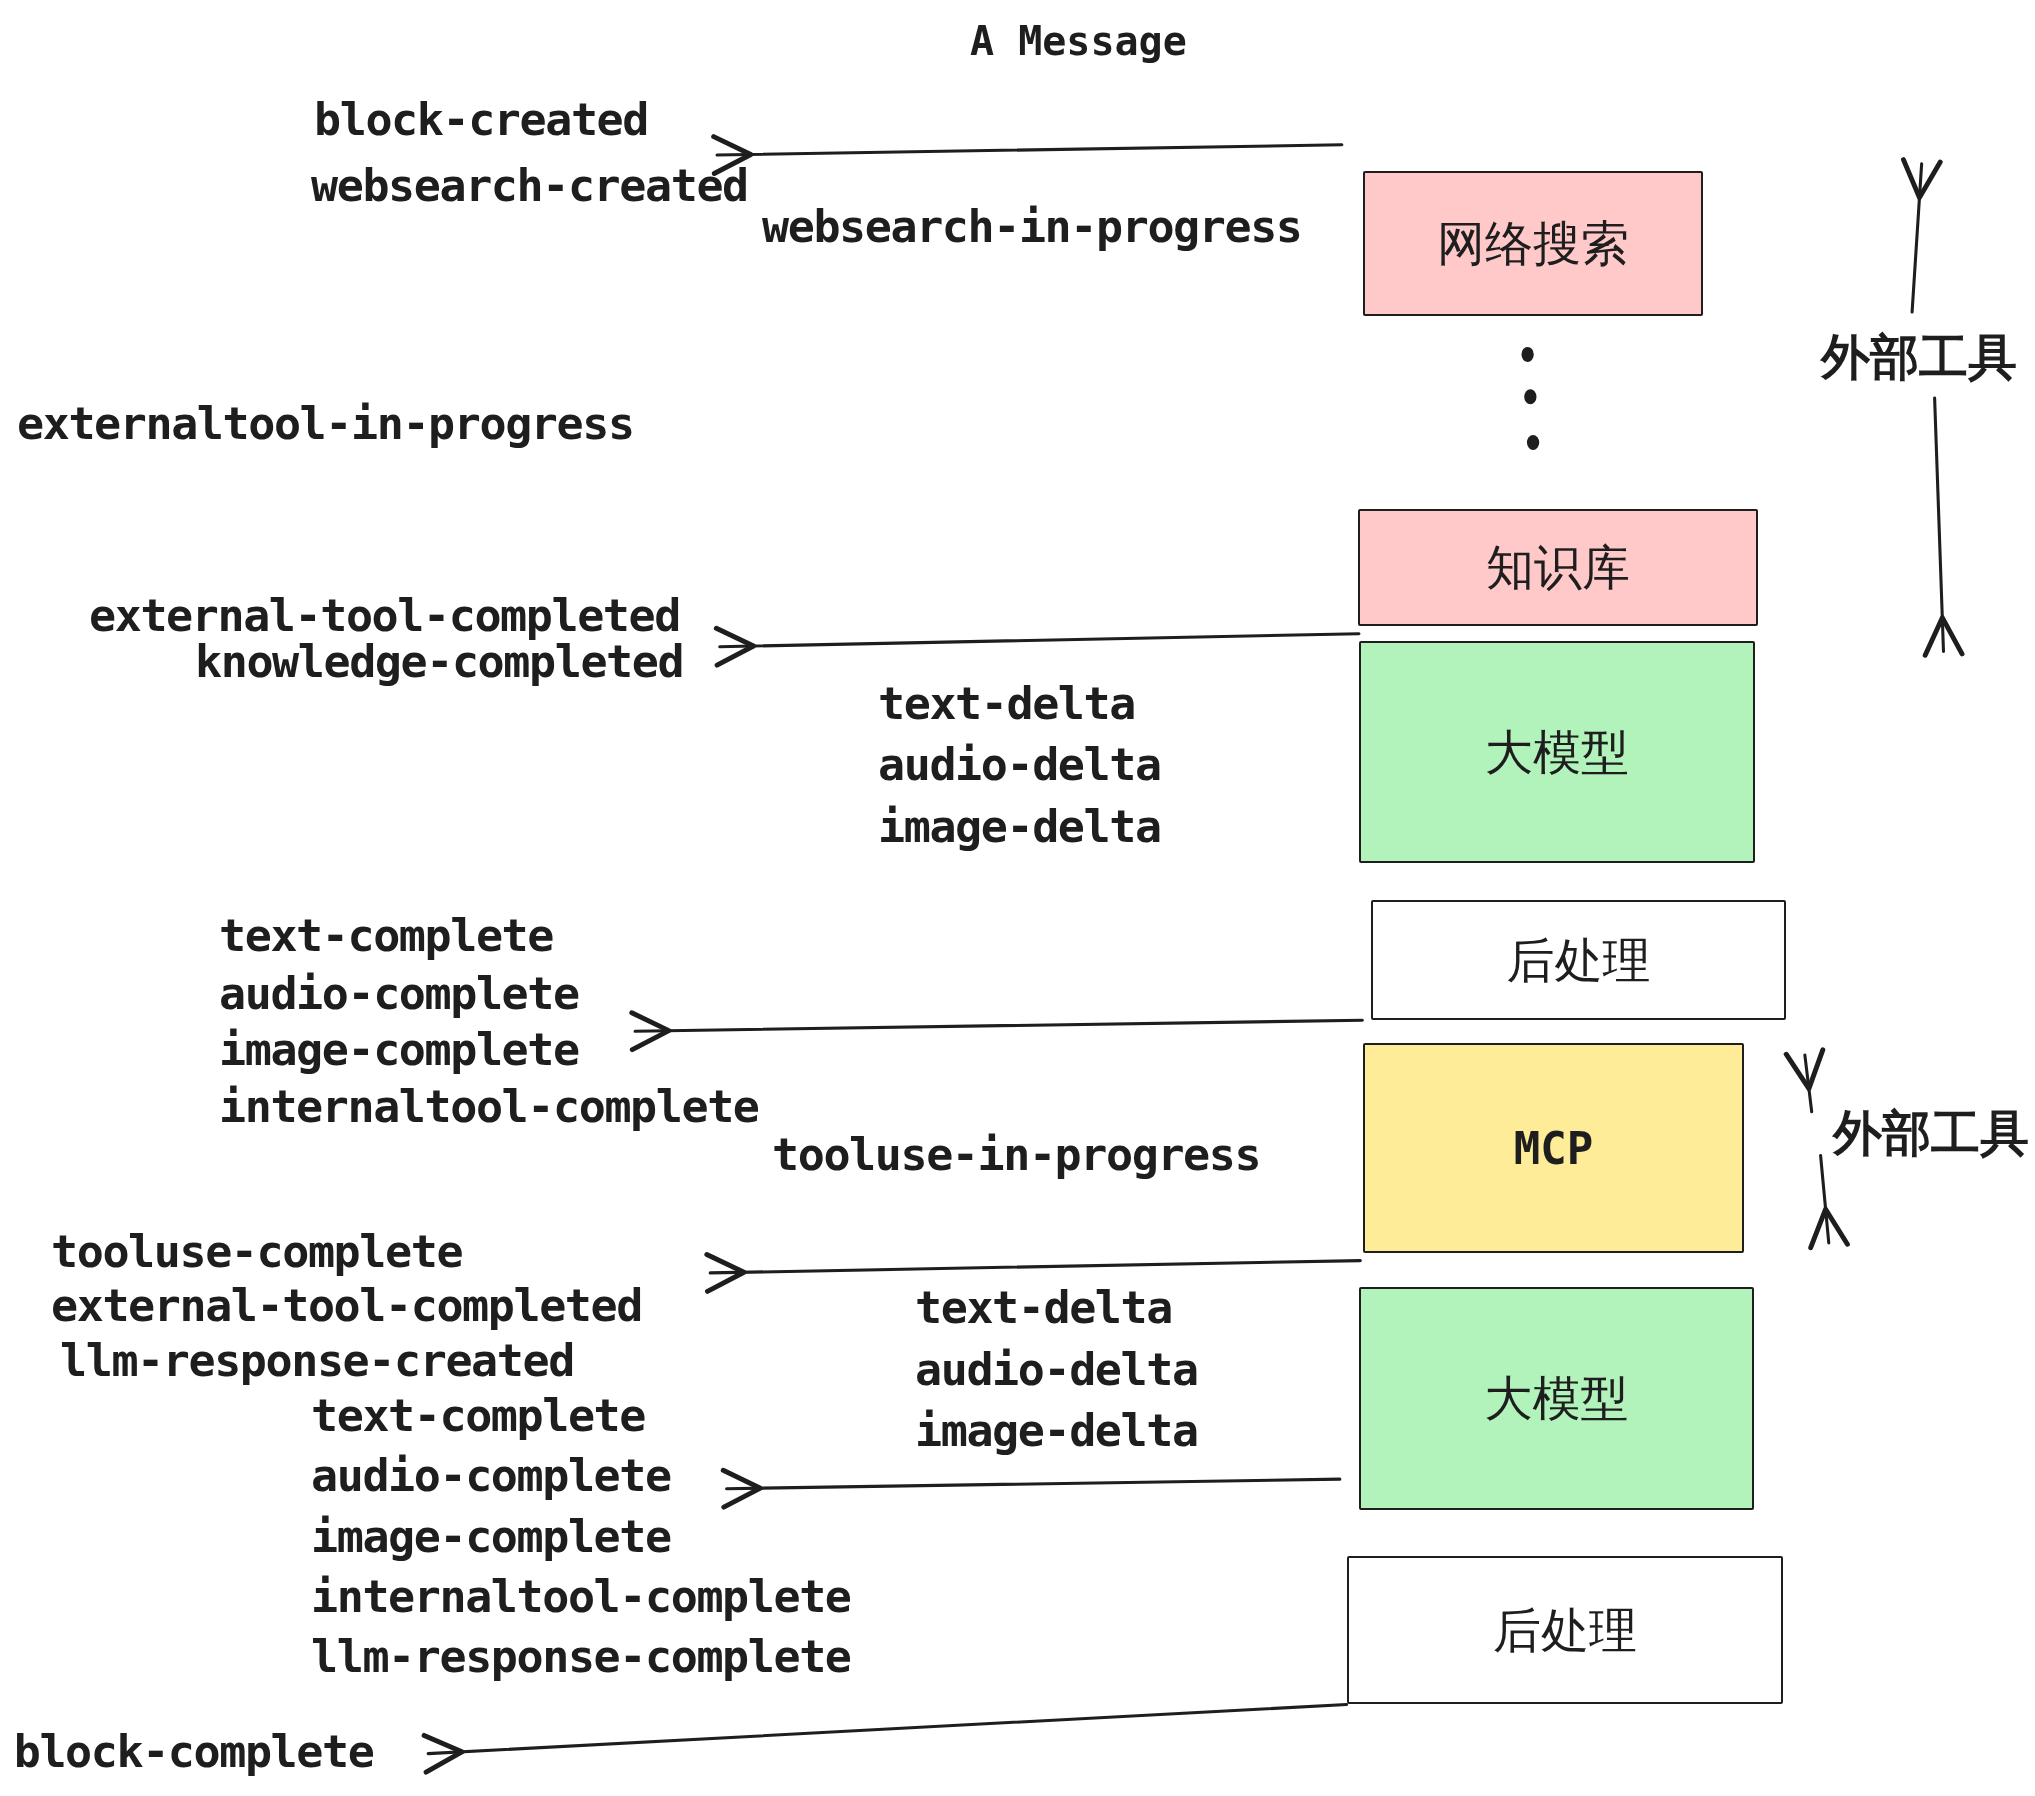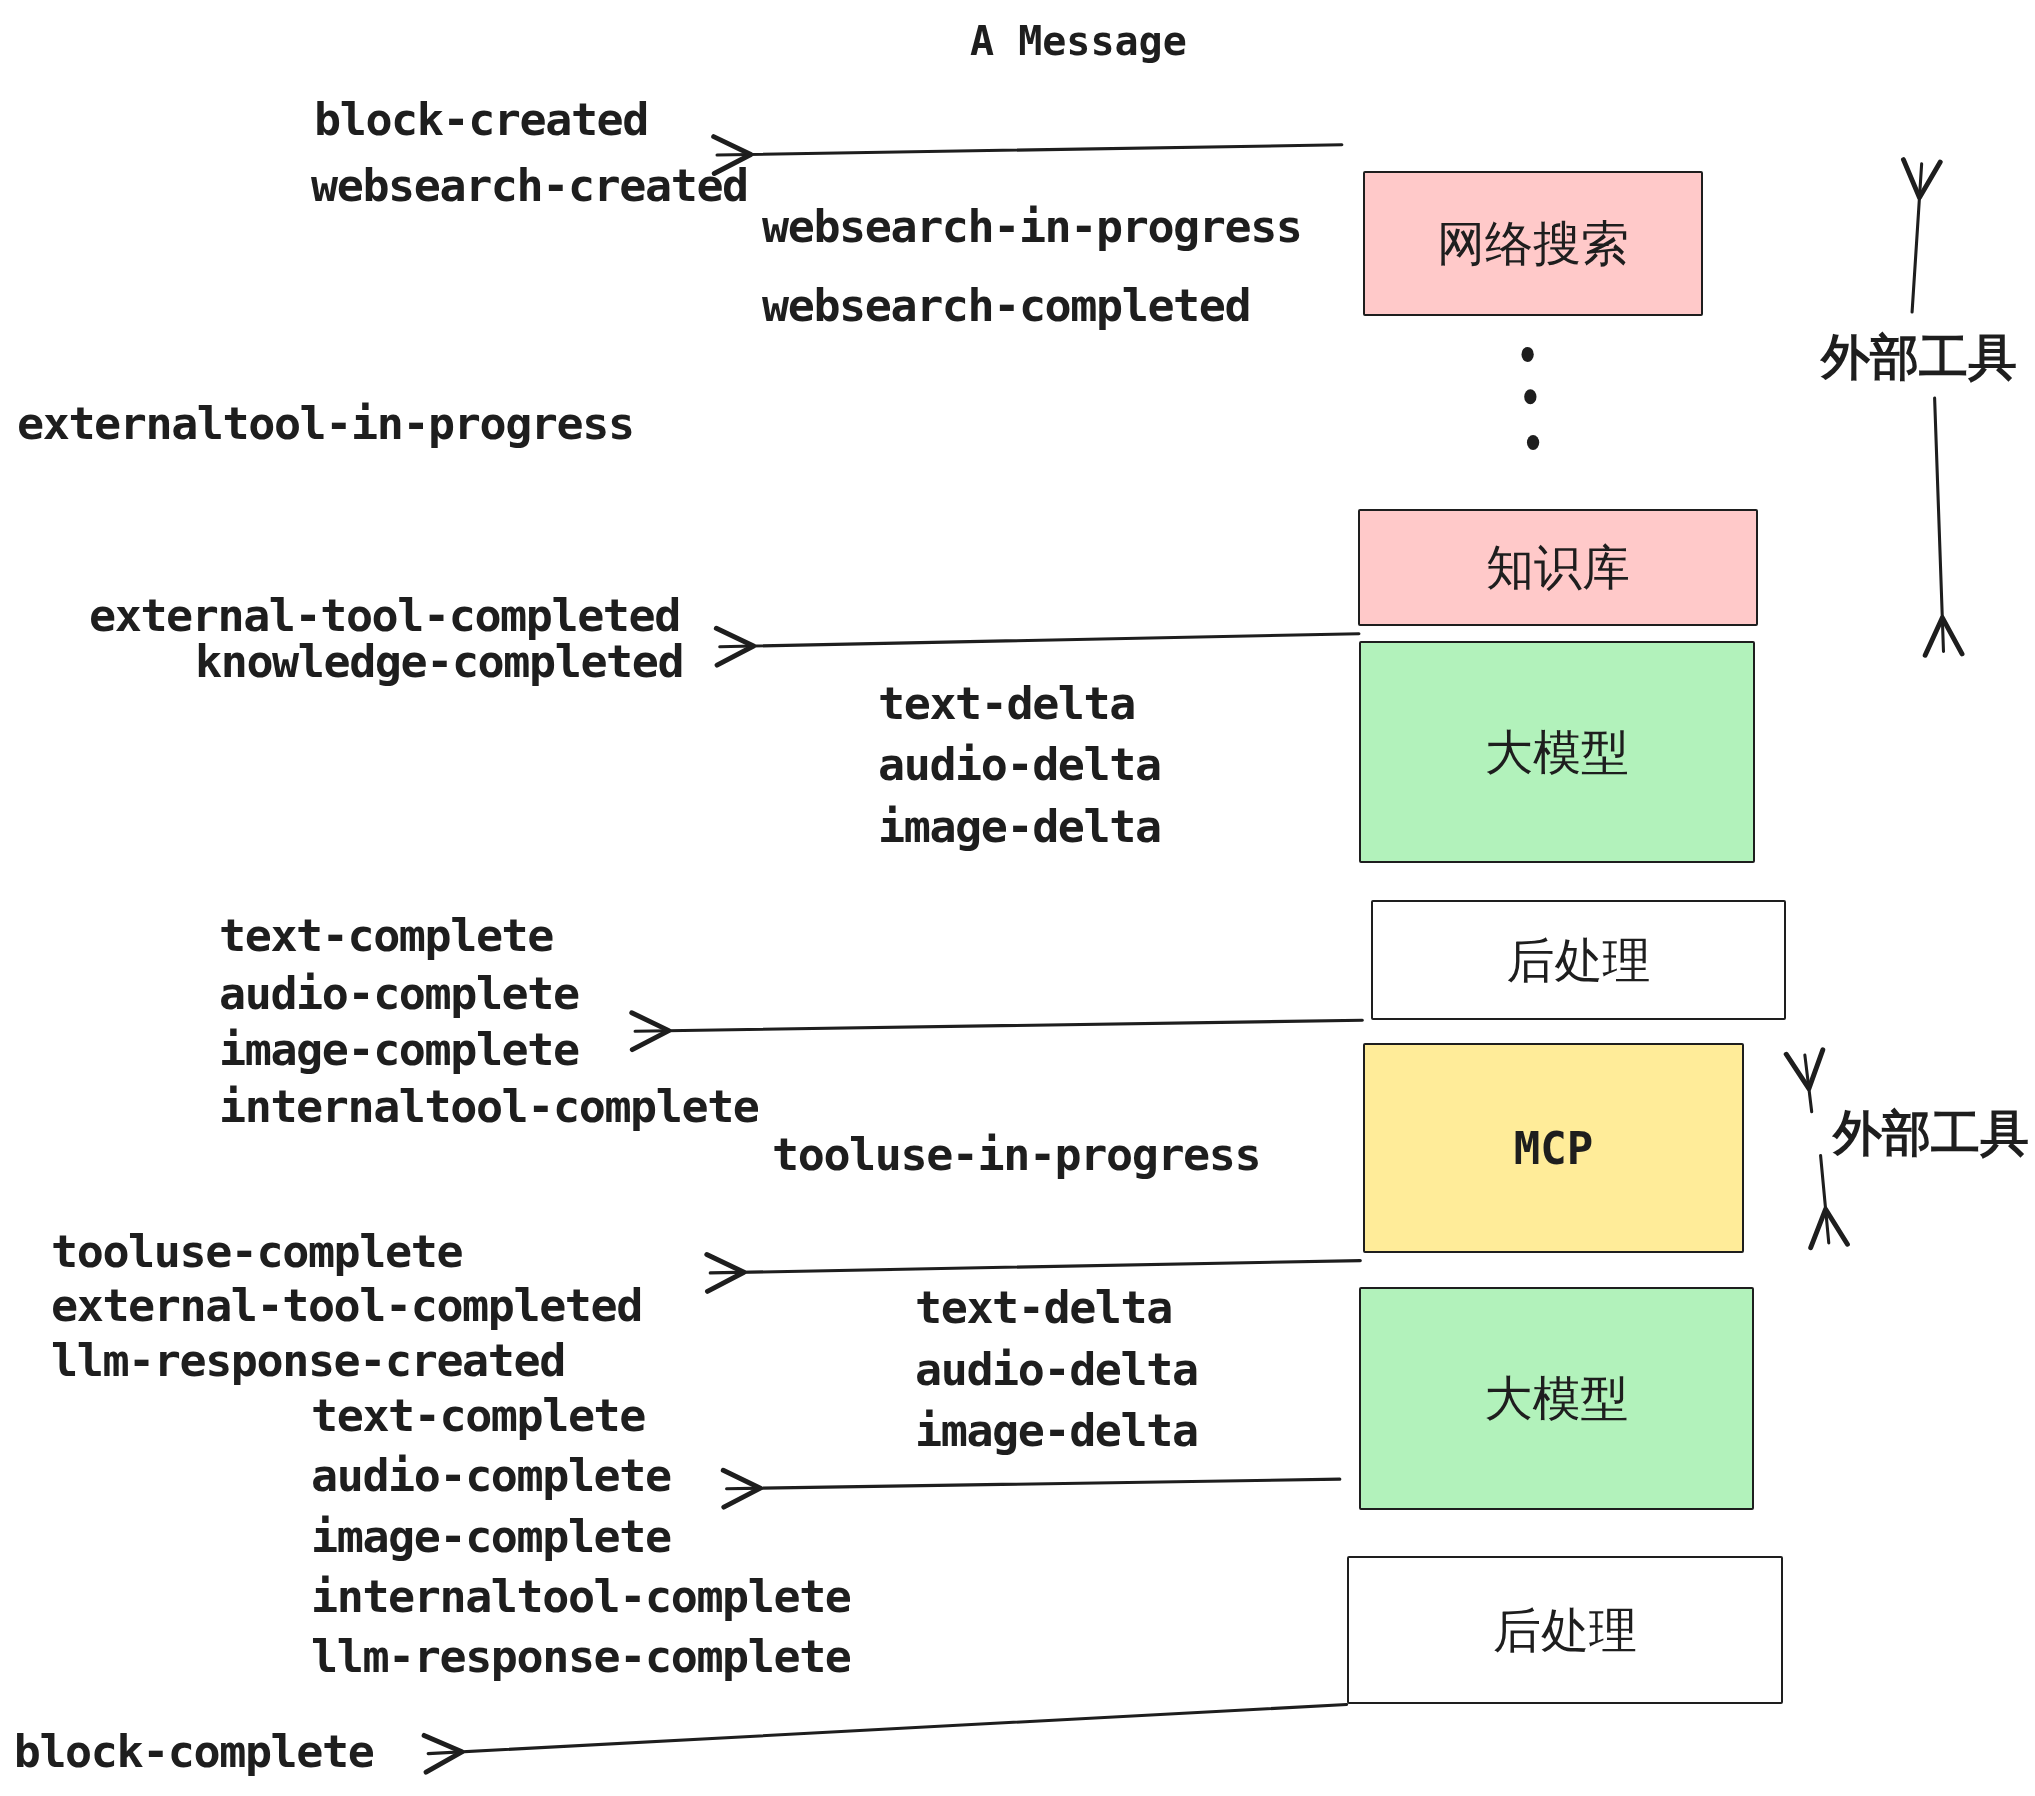--- a/index.html
+++ b/index.html
@@ -119,38 +119,37 @@
   <div class="box white" style="left:1347px;top:1556px;width:436px;height:148px">
     <span class="box-label">后处理</span>
   </div>
 
   <div class="side-label" style="left:1813px;top:330px">外部工具</div>
   <div class="side-label" style="left:1825px;top:1106px">外部工具</div>
 
   <div class="ev" style="left:314px;top:95px">block-created</div>
   <div class="ev" style="left:311px;top:161px">websearch-created</div>
   <div class="ev" style="left:762px;top:202px">websearch-in-progress</div>
-  <div class="ev" style="left:762px;top:281px">websearch-completed</div>
   <div class="ev" style="left:17px;top:399px">externaltool-in-progress</div>
   <div class="ev" style="left:89px;top:591px">external-tool-completed</div>
   <div class="ev" style="left:195px;top:637px">knowledge-completed</div>
 
   <div class="ev" style="left:878px;top:679px">text-delta</div>
   <div class="ev" style="left:878px;top:740px">audio-delta</div>
   <div class="ev" style="left:878px;top:802px">image-delta</div>
 
   <div class="ev" style="left:219px;top:911px">text-complete</div>
   <div class="ev" style="left:219px;top:969px">audio-complete</div>
   <div class="ev" style="left:219px;top:1025px">image-complete</div>
   <div class="ev" style="left:219px;top:1082px">internaltool-complete</div>
   <div class="ev" style="left:772px;top:1130px">tooluse-in-progress</div>
 
   <div class="ev" style="left:51px;top:1227px">tooluse-complete</div>
   <div class="ev" style="left:51px;top:1281px">external-tool-completed</div>
-  <div class="ev" style="left:51px;top:1336px">llm-response-created</div>
+  <div class="ev" style="left:60px;top:1336px">llm-response-created</div>
 
   <div class="ev" style="left:915px;top:1283px">text-delta</div>
   <div class="ev" style="left:915px;top:1345px">audio-delta</div>
   <div class="ev" style="left:915px;top:1406px">image-delta</div>
 
   <div class="ev" style="left:311px;top:1391px">text-complete</div>
   <div class="ev" style="left:311px;top:1451px">audio-complete</div>
   <div class="ev" style="left:311px;top:1512px">image-complete</div>
   <div class="ev" style="left:311px;top:1572px">internaltool-complete</div>
   <div class="ev" style="left:311px;top:1632px">llm-response-complete</div>

